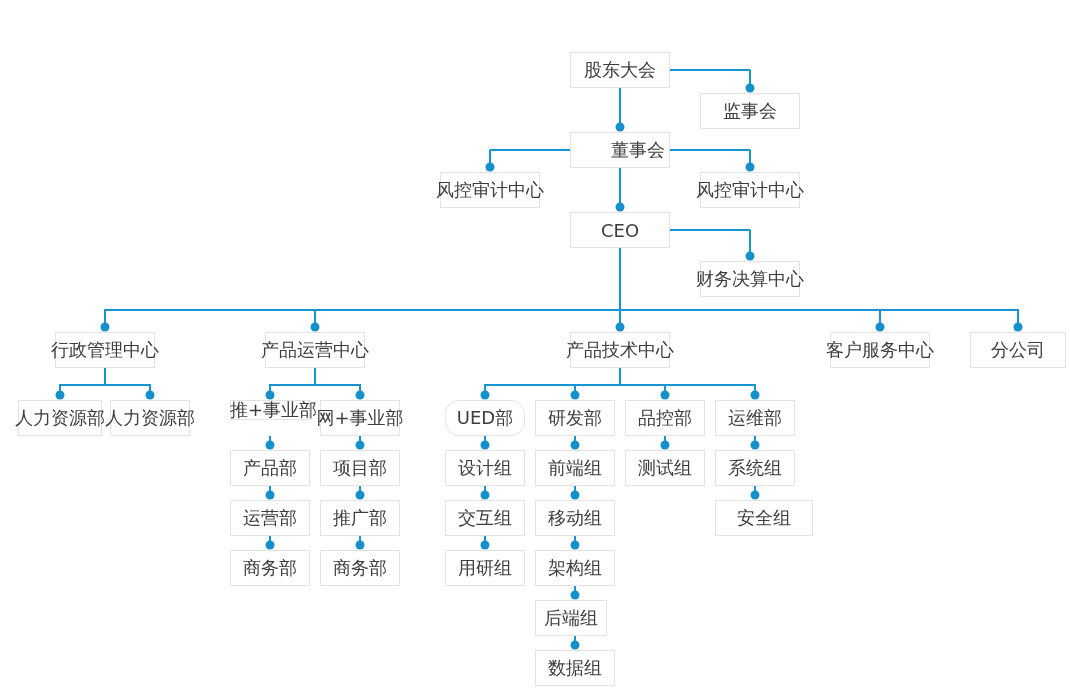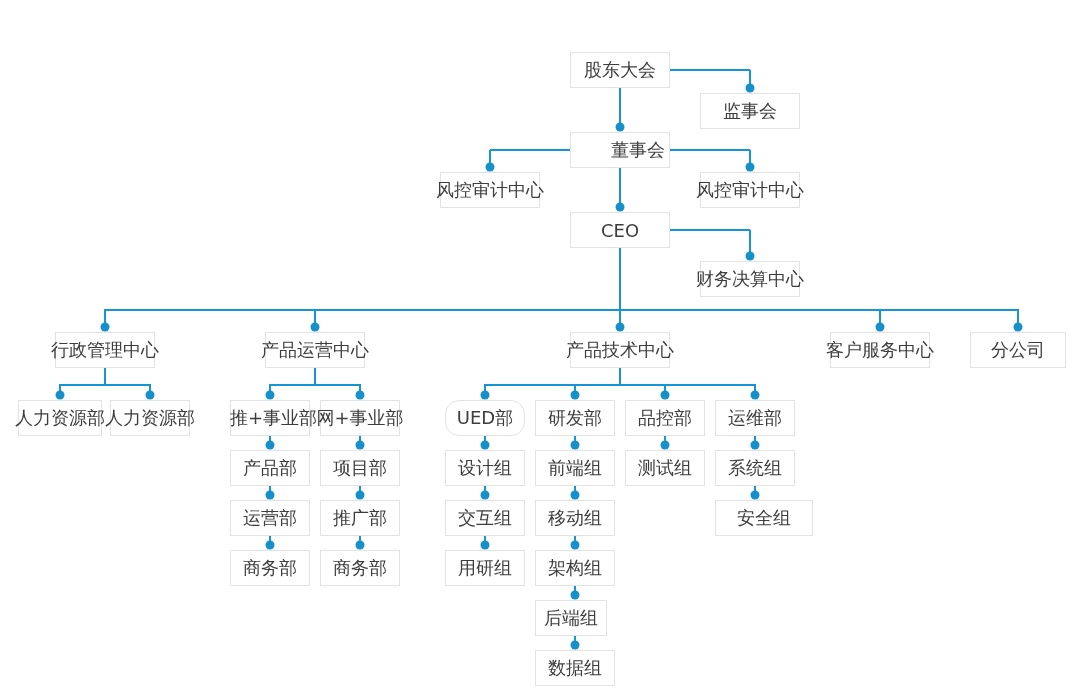--- a/index.html
+++ b/index.html
@@ -138,21 +138,21 @@
       <div class="node" style="left: 700px; top: 172px; width: 100px; height: 36px;">风控审计中心</div>
       <div class="node" style="left: 570px; top: 212px; width: 100px; height: 36px;">CEO</div>
       <div class="node" style="left: 700px; top: 261px; width: 100px; height: 36px;">财务决算中心</div>
       <div class="node" style="left: 55px; top: 332px; width: 100px; height: 36px;">行政管理中心</div>
       <div class="node" style="left: 265px; top: 332px; width: 100px; height: 36px;">产品运营中心</div>
       <div class="node" style="left: 570px; top: 332px; width: 100px; height: 36px;">产品技术中心</div>
       <div class="node" style="left: 830px; top: 332px; width: 100px; height: 36px;">客户服务中心</div>
       <div class="node" style="left: 970px; top: 332px; width: 96px; height: 36px;">分公司</div>
       <div class="node" style="left: 18px; top: 400px; width: 84px; height: 36px;">人力资源部</div>
       <div class="node" style="left: 110px; top: 400px; width: 80px; height: 36px;">人力资源部</div>
-      <div class="node" style="left: 230px; top: 400px; width: 80px; height: 36px; padding-left: 7px;">推+事业部</div>
+      <div class="node" style="left: 230px; top: 400px; width: 80px; height: 20px; padding-left: 7px;">推+事业部</div>
       <div class="node" style="left: 320px; top: 400px; width: 80px; height: 36px;">网+事业部</div>
       <div class="node" style="left: 445px; top: 400px; width: 80px; height: 36px; border-radius: 14px;">UED部</div>
       <div class="node" style="left: 535px; top: 400px; width: 80px; height: 36px;">研发部</div>
       <div class="node" style="left: 625px; top: 400px; width: 80px; height: 36px;">品控部</div>
       <div class="node" style="left: 715px; top: 400px; width: 80px; height: 36px;">运维部</div>
       <div class="node" style="left: 230px; top: 450px; width: 80px; height: 36px;">产品部</div>
       <div class="node" style="left: 320px; top: 450px; width: 80px; height: 36px;">项目部</div>
       <div class="node" style="left: 445px; top: 450px; width: 80px; height: 36px;">设计组</div>
       <div class="node" style="left: 535px; top: 450px; width: 80px; height: 36px;">前端组</div>
       <div class="node" style="left: 625px; top: 450px; width: 80px; height: 36px;">测试组</div>

